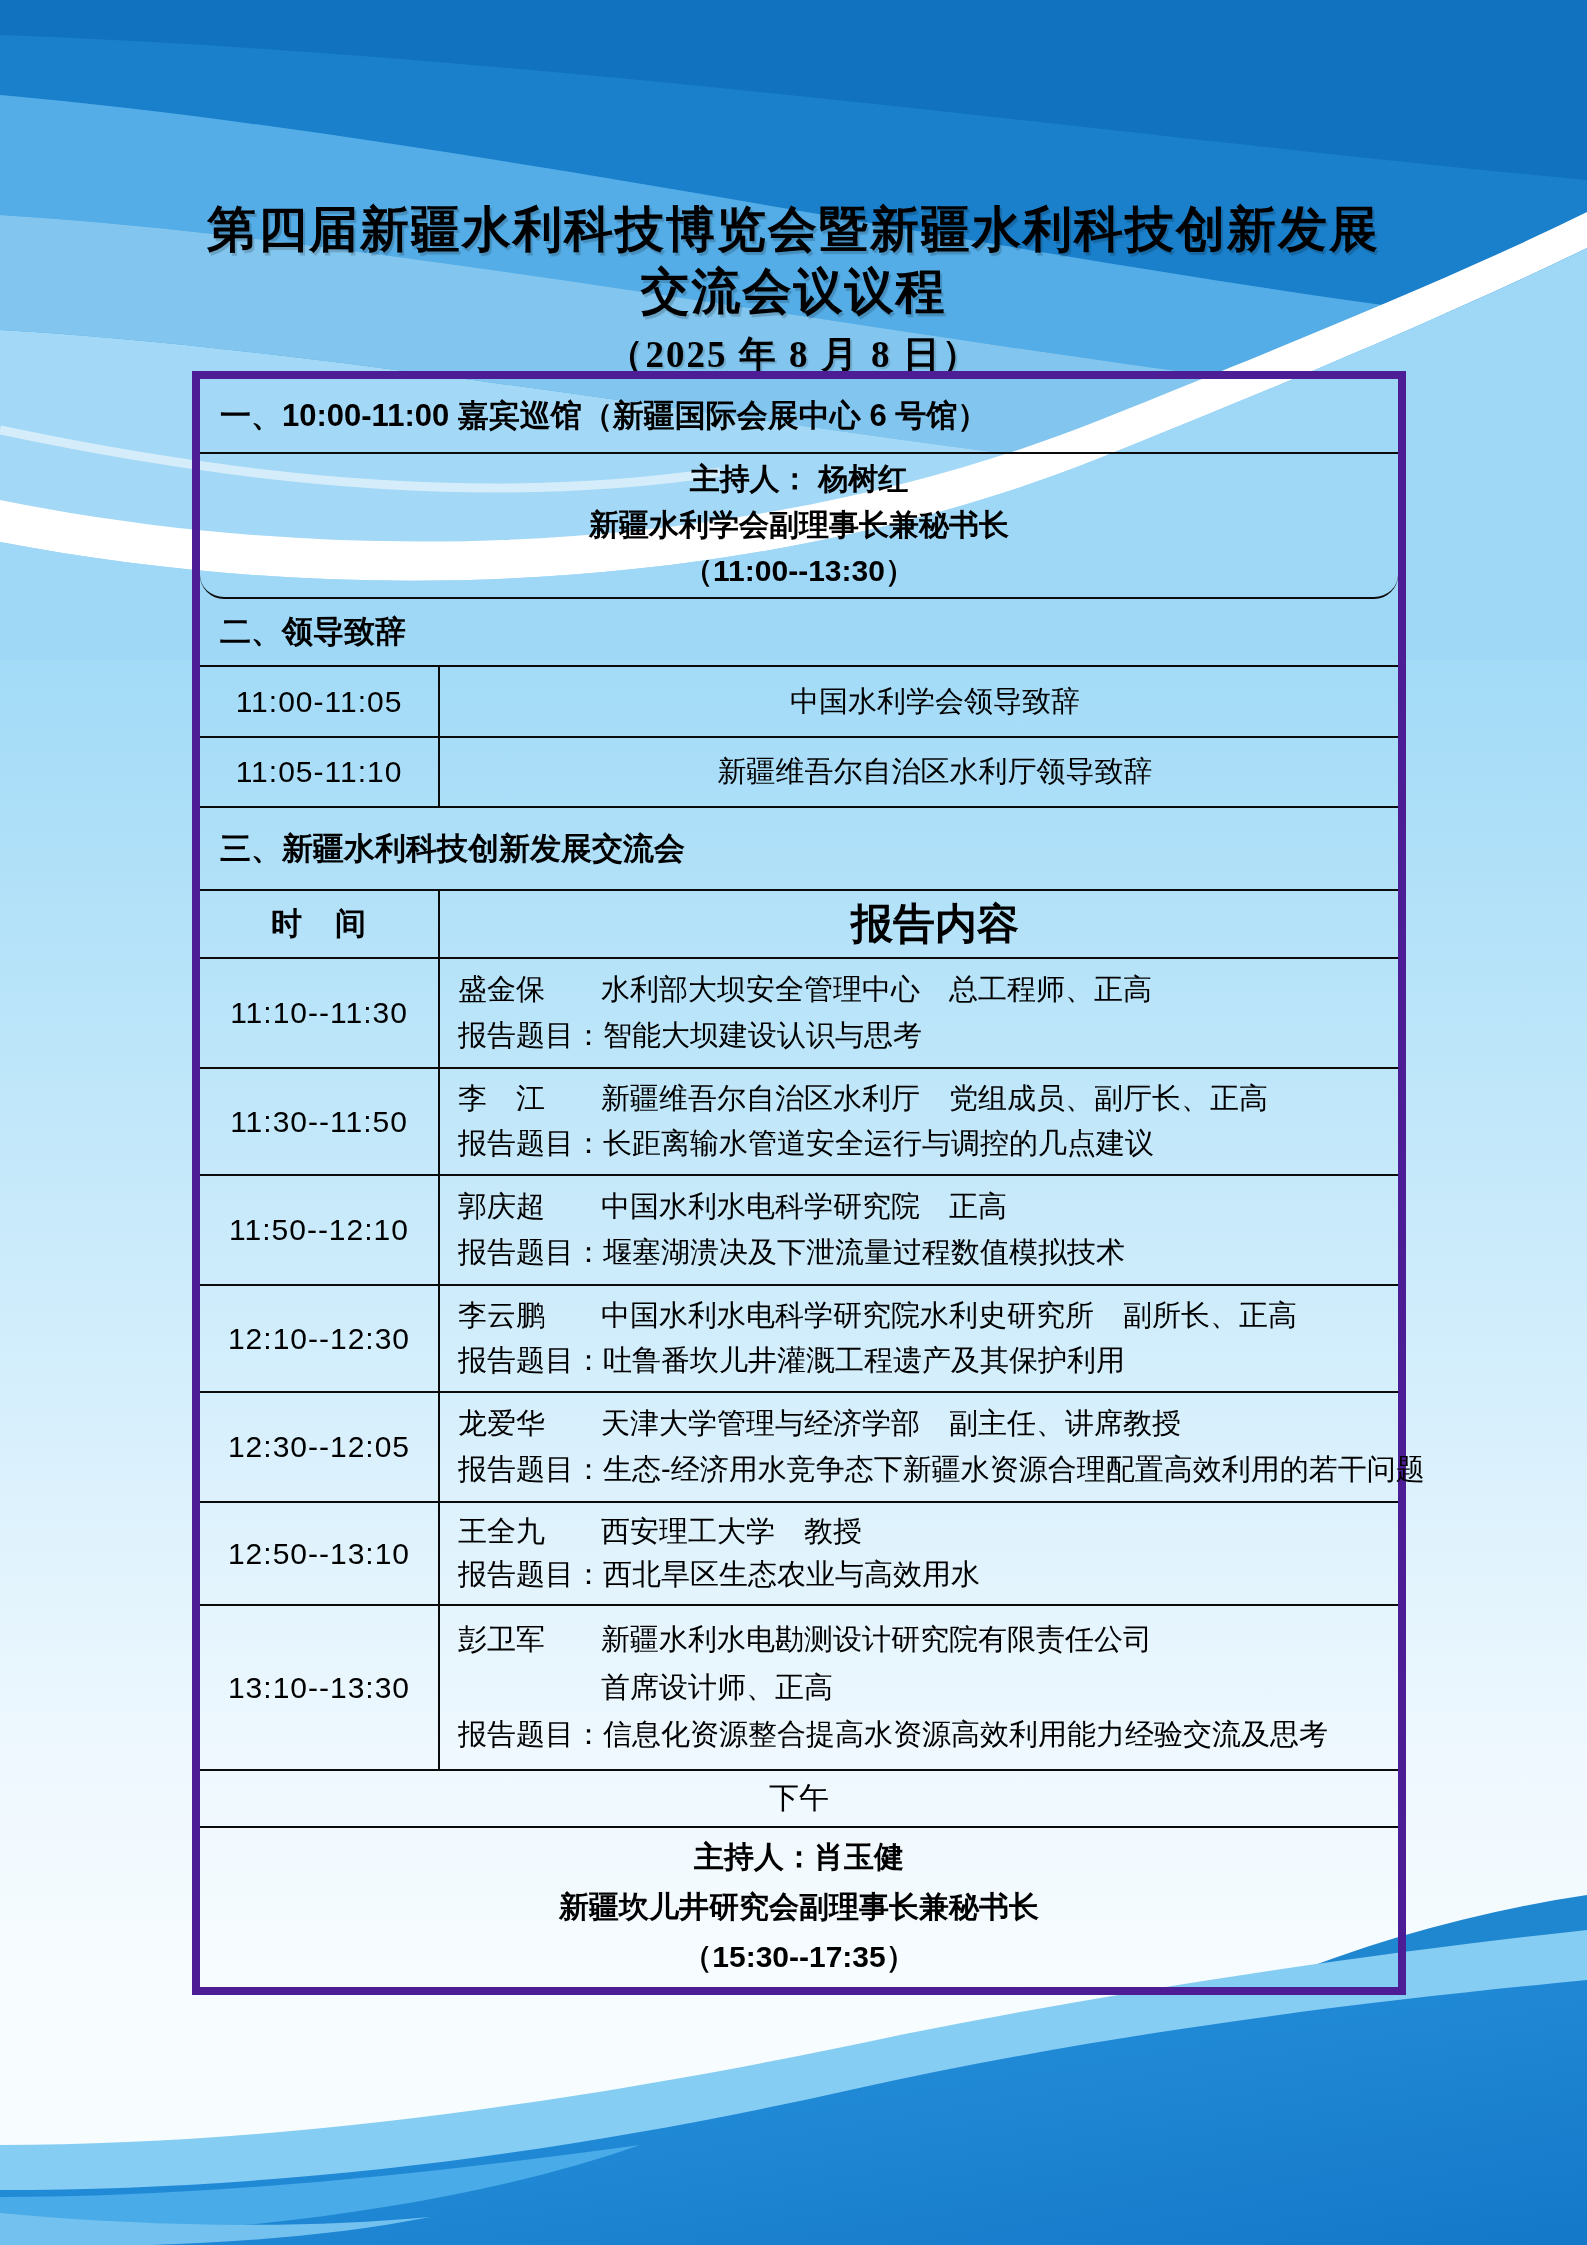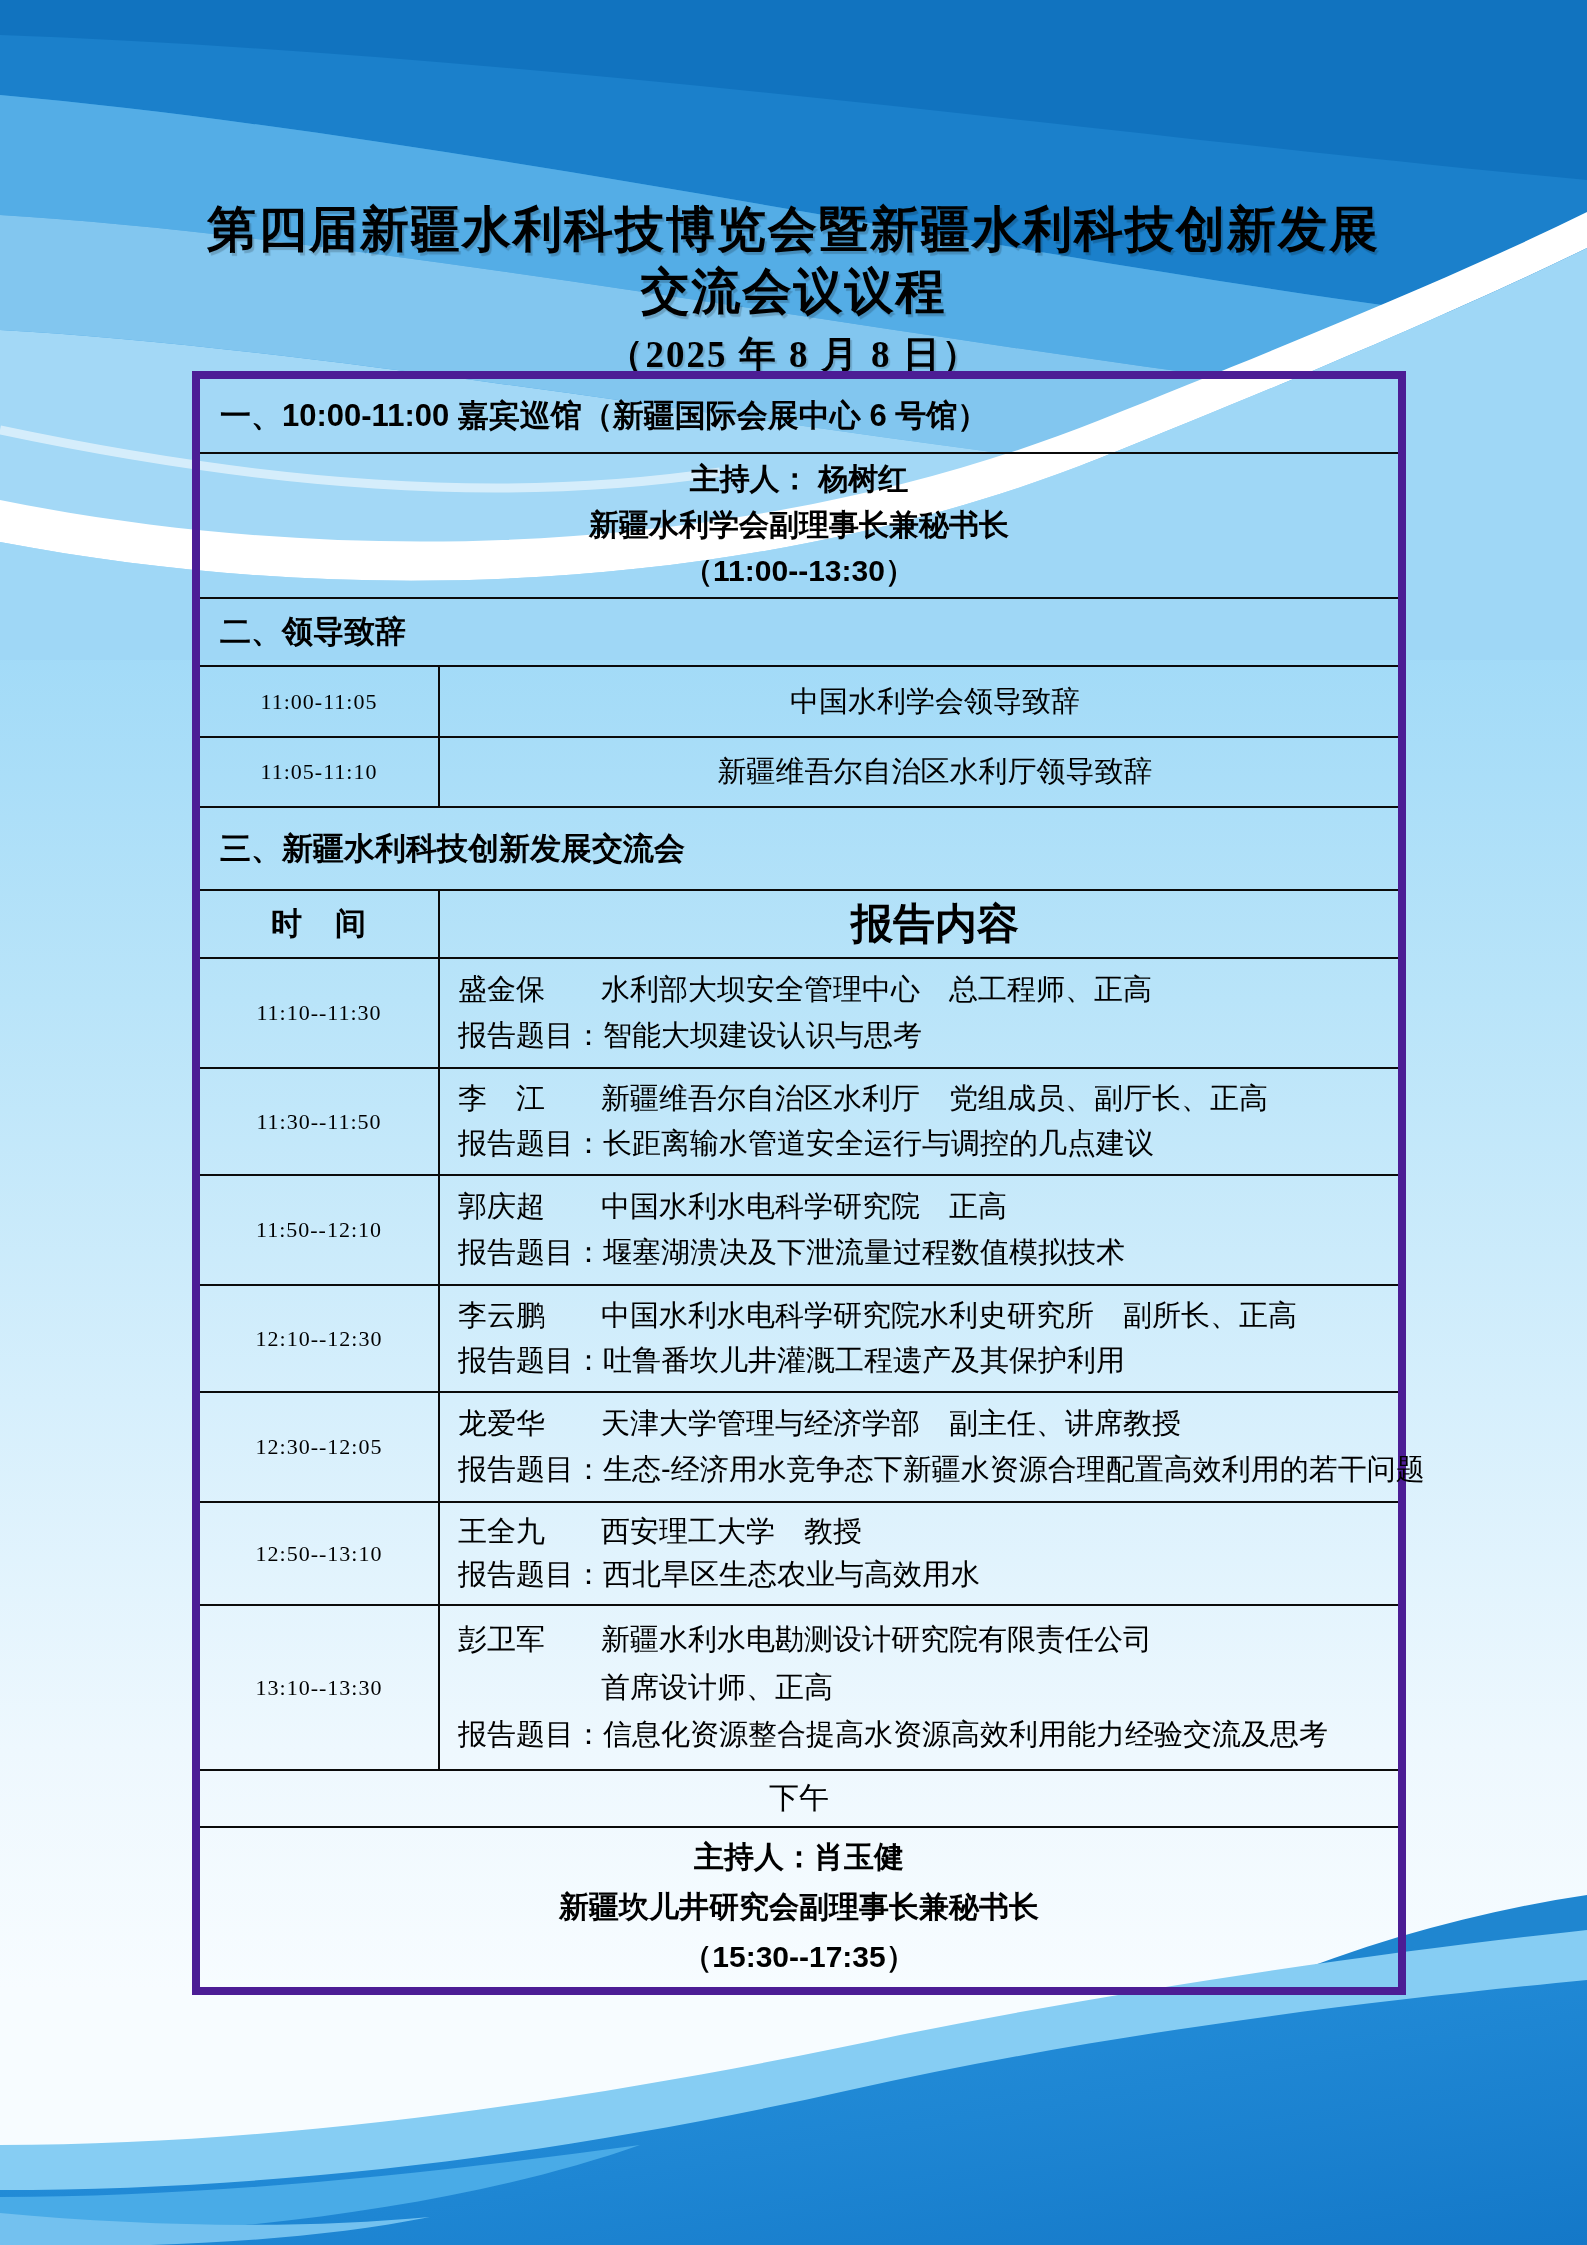--- a/index.html
+++ b/index.html
@@ -22,31 +22,31 @@
 
   .agenda{position:absolute;left:192px;top:371px;width:1214px;z-index:2;
           border:8px solid #4c1d95;box-sizing:border-box;}
   .row{box-sizing:border-box;border-bottom:2px solid #0b0b0b;display:flex;align-items:stretch;}
   .row:last-child{border-bottom:none;}
   .sect{align-items:center;padding-left:20px;font-weight:bold;font-size:31px;}
   .host{flex-direction:column;justify-content:space-evenly;text-align:center;
         font-weight:bold;font-size:30px;}
   .time-cell{width:240px;flex:0 0 240px;border-right:2px solid #0b0b0b;box-sizing:border-box;
              display:flex;align-items:center;justify-content:center;
-             font-family:Liberation Serif, serif;font-size:22px;letter-spacing:1px;}
+             font-family:Liberation Sans, sans-serif;font-size:30px;letter-spacing:1px;}
   .head .time-cell{font-family:"Liberation Sans",sans-serif;font-weight:bold;font-size:31px;}
   .content-cell{flex:1;display:flex;align-items:center;justify-content:center;font-size:29px;padding-left:32px;}
   .head .content-cell{font-weight:bold;font-size:42px;}
   .report{flex:1;display:flex;flex-direction:column;justify-content:space-evenly;
           padding:6px 4px 6px 18px;font-size:29px;}
   .report .line{white-space:nowrap;}
   .spk{display:inline-block;min-width:143px;}
   .aff2{margin-left:143px;}
   .center-row{align-items:center;justify-content:center;font-size:30px;}
-  .r1{height:75px;}  .r2{height:145px;} .r3{height:68px;}  .r4{height:71px;}
+  .r1{height:75px;}  .r2{height:145px;border-radius:24px;} .r3{height:68px;}  .r4{height:71px;}
   .r5{height:70px;text-align:right;}  .r6{height:83px;}  .r7{height:68px;}  .r8{height:110px;}
   .r9{height:107px;} .r10{height:110px;}.r11{height:107px;}.r12{height:110px;}
   .r13{height:103px;}.r14{height:165px;}.r15{height:57px;} .r16{height:159px;}
 </style>
 </head>
 <body>
 
 <svg id="topwave" class="bg" width="1587" height="660" viewBox="0 0 1587 660">
   <rect x="0" y="0" width="1587" height="420" fill="#2e96dd"></rect>
   <path d="M0,0 H1587 V330 C1100,280 500,140 0,95 Z" fill="#1b80cb"></path>

